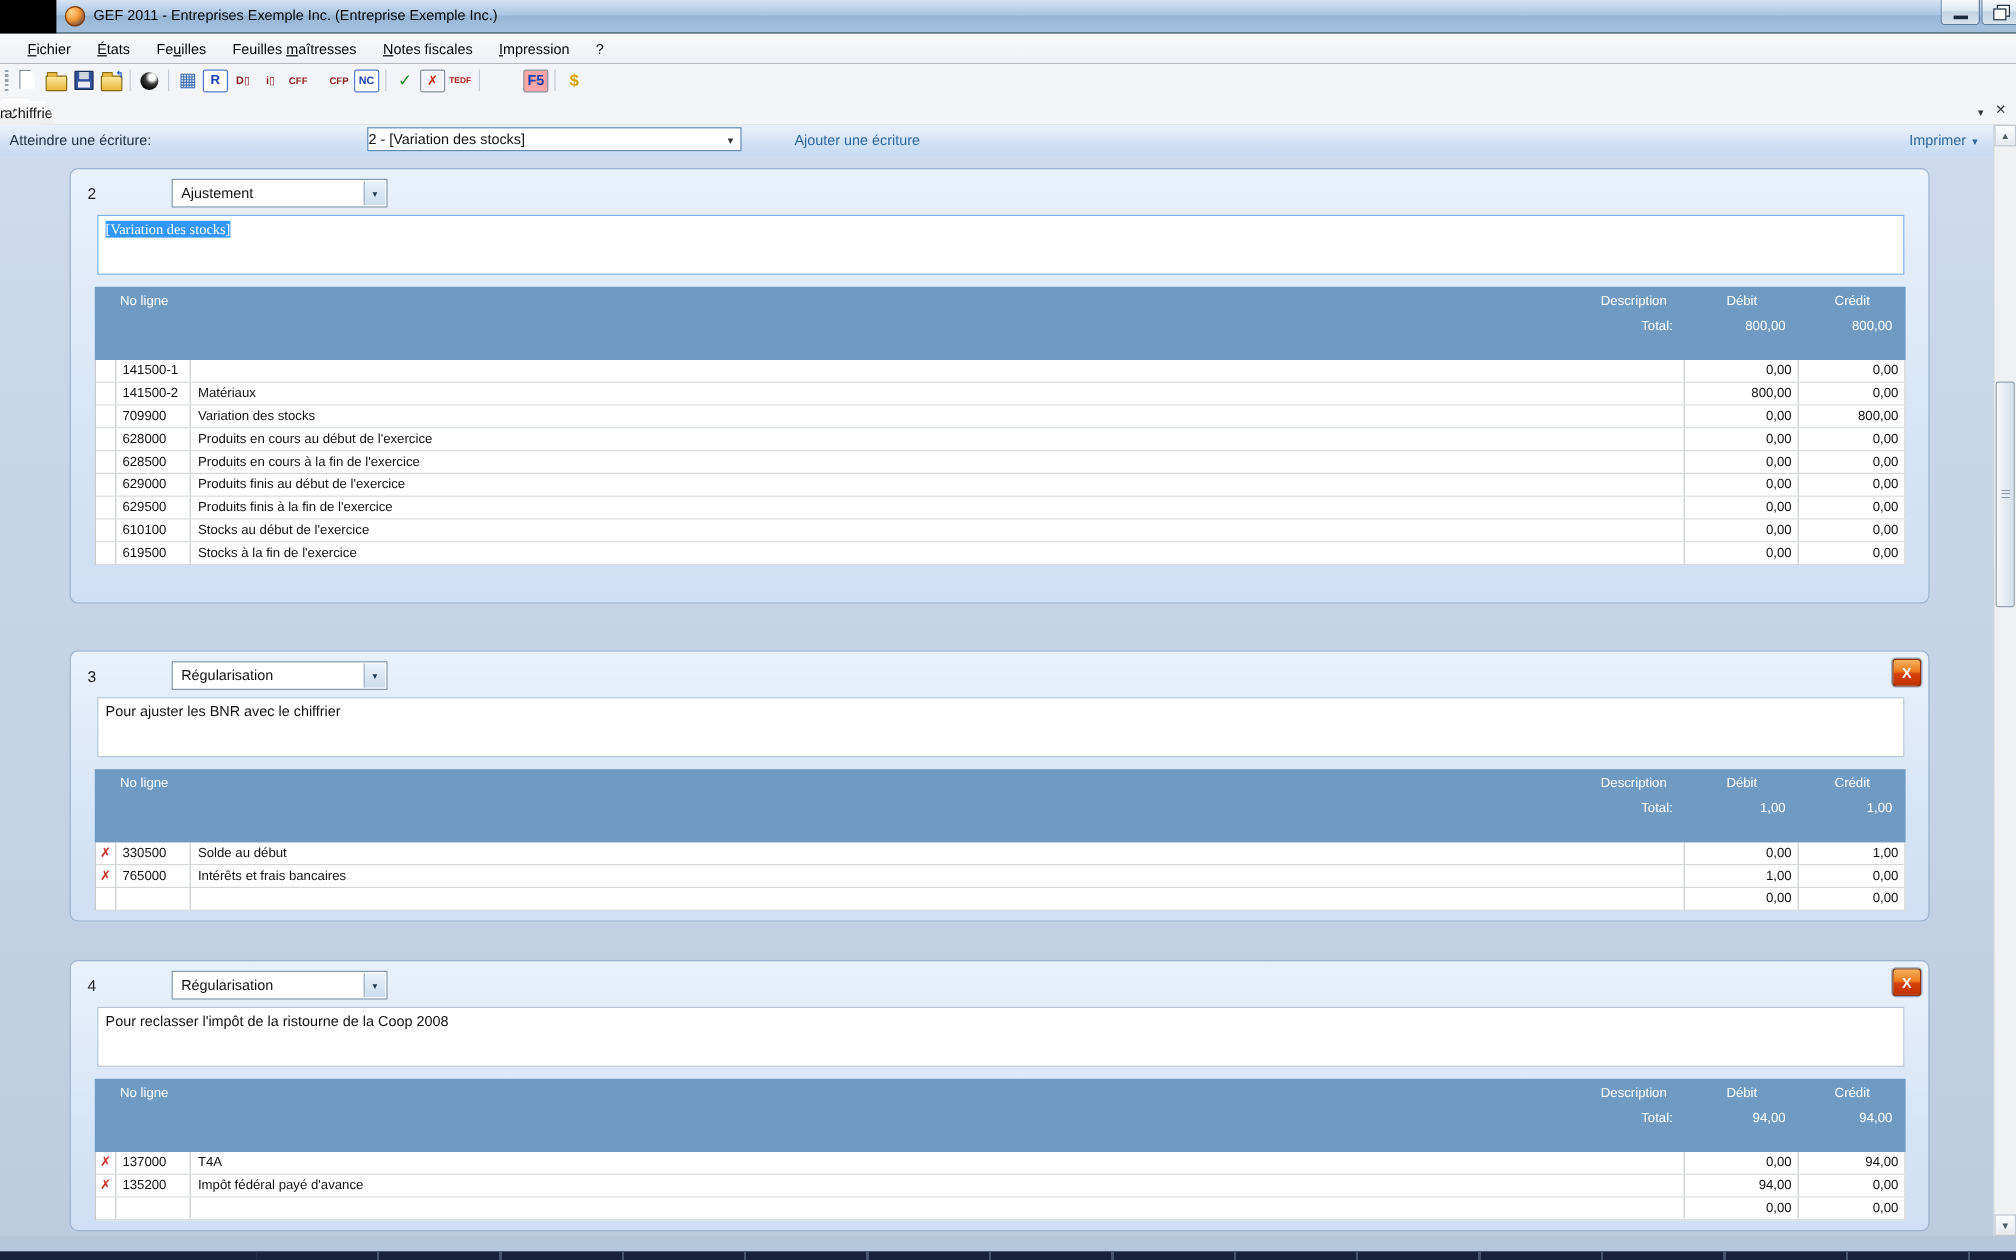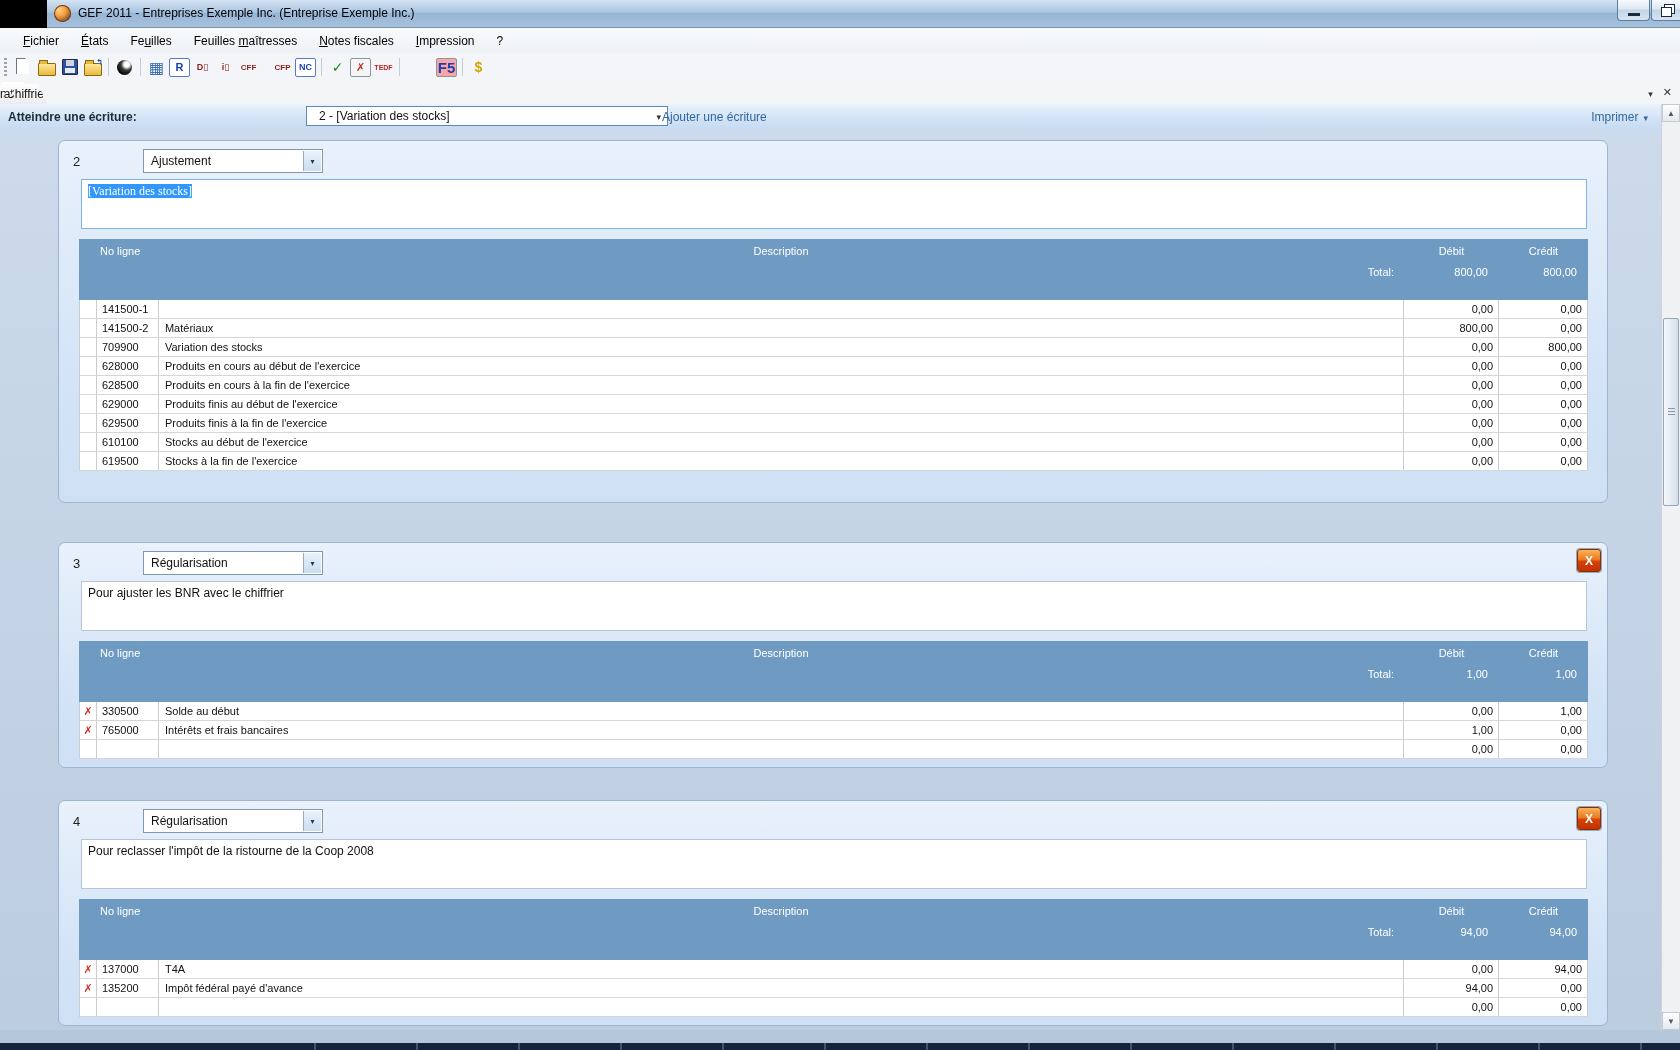--- a/index.html
+++ b/index.html
@@ -58,23 +58,23 @@
   .tab-face{position:absolute;inset:1px 1px 0 1px;background:linear-gradient(#fdfdfd,#ededee);
     clip-path:polygon(0 100%,9px 0,calc(100% - 9px) 0,100% 100%);
     display:flex;align-items:center;justify-content:center;padding:0 20px;white-space:nowrap;}
   .tab.active{height:23px;z-index:3;}
   .tab.active .tab-face{background:#fff;font-weight:bold;}
   .tabstrip-ctrl{position:absolute;right:8px;top:4px;display:flex;gap:10px;color:#333;}
   .tabstrip-ctrl span{cursor:default;font-size:12px;line-height:14px;}
   
   .actionbar{position:absolute;left:0;top:104px;width:1680px;height:26px;
     background:linear-gradient(#ebf3fc,#d3e3f6 55%,#c5daf1);border-bottom:1px solid #9ab5d5;}
-  .ab-label{position:absolute;left:8px;top:6px;color:#1c2b3a;font-weight:bold;}
-  .ab-combo{position:absolute;left:306px;top:2px;width:362px;height:20px;background:#fff;
-    border:1px solid #5d88b8;display:flex;align-items:center;padding-left:12px;box-sizing:border-box;cursor:default;}
+  .ab-label{position:absolute;left:8px;top:6px;color:#1c2b3a;}
+  .ab-combo{position:absolute;left:306px;top:2px;width:312px;height:20px;background:#fff;
+    border:1px solid #5d88b8;display:flex;align-items:center;padding-left:0;box-sizing:border-box;cursor:default;}
   .ab-combo .arr{position:absolute;right:6px;top:5px;font-size:9px;color:#333;}
   .ab-add{position:absolute;left:662px;top:6px;color:#31679c;cursor:pointer;}
   .ab-print{position:absolute;right:32px;top:6px;color:#31679c;cursor:pointer;}
   .ab-print .arr{font-size:9px;margin-left:5px;}
   
   .content{position:absolute;left:0;top:130px;width:1680px;height:900px;
     background:linear-gradient(#ccdaeb,#bccddf);}
   .bottomframe{position:absolute;left:0;top:1030px;width:1680px;height:13px;background:#b5c7db;}
   .taskbar{position:absolute;left:0;top:1043px;width:1680px;height:7px;background:#17233d;}
   .taskbar:before{content:"";position:absolute;left:214px;right:20px;top:0;bottom:0;
@@ -94,21 +94,21 @@
     border:1px solid #8c2e00;border-radius:3px;box-shadow:0 0 0 1px #93a7be;
     color:#fff;font-weight:bold;font-size:12px;line-height:20px;text-align:center;cursor:pointer;padding:0;}
   .entry-desc{position:absolute;left:22px;top:38px;width:1506px;height:50px;background:#fff;
     border:1px solid #b6c6d6;box-sizing:border-box;padding:4px 6px;cursor:text;}
   .entry-desc.focused{border-color:#7eb4ea;}
   .sel{background:#3297fd;color:#fff;font-family:Liberation Serif, serif;}
   .etable{position:absolute;left:20px;top:98px;width:1509px;}
   .thead{position:relative;height:61px;background:#6f9bc3;color:#fff;font-size:11px;}
   .thead div{position:absolute;}
   .h-noligne{left:21px;top:6px;}
-  .h-desc{left:79px;top:6px;width:1246px;text-align:center;}
+  .h-desc{left:64px;top:6px;width:1246px;text-align:right;}
   .h-debit{left:1325px;top:6px;width:95px;text-align:center;}
   .h-credit{left:1420px;top:6px;width:89px;text-align:center;}
   .h-total{left:79px;top:27px;width:1236px;text-align:right;}
   .h-tdebit{left:1325px;top:27px;width:84px;text-align:right;}
   .h-tcredit{left:1420px;top:27px;width:78px;text-align:right;}
   .tbody{border-left:1px solid #c9cdd1;}
   .trow{display:flex;height:19px;background:#fff;border-bottom:1px solid #d4d7da;box-sizing:border-box;}
   .trow>div{border-right:1px solid #c9cdd1;box-sizing:border-box;font-size:11px;line-height:18px;
     overflow:hidden;white-space:nowrap;}
   .c-del{width:17px;text-align:center;color:#cc3126;font-weight:bold;font-size:11px;cursor:pointer;}
@@ -183,21 +183,21 @@
     <span class="ticon" style="color: rgb(138, 31, 31); font-size: 9px;">D▯</span>
     <span class="ticon" style="color: rgb(138, 31, 31); font-size: 9px;">i▯</span>
     <span class="ticon" style="color: rgb(138, 31, 31); font-size: 8px;">CFF</span>
     <span class="ticon" style="color: rgb(138, 31, 31); font-size: 8px; margin-left: 12px;">CFP</span>
     <span class="ticon" style="color: rgb(26, 63, 174); font-size: 9px; border: 1px solid rgb(85, 119, 204); border-radius: 2px; width: 19px; height: 17px; background: rgb(255, 255, 255);">NC</span>
     <span class="tb-sep"></span>
     <span class="ticon" style="color: rgb(31, 138, 31); font-size: 14px;">✓</span>
     <span class="ticon" style="color: rgb(194, 42, 26); font-size: 11px; border: 1px solid rgb(138, 149, 160); border-radius: 2px; width: 19px; height: 17px; background: rgb(244, 246, 248);">✗</span>
     <span class="ticon" style="color: rgb(178, 34, 34); font-size: 7px;">TEDF</span>
     <span class="tb-sep"></span>
-    <span class="ticon" style="color: rgb(26, 63, 174); font-size: 15px; border: 1px solid rgb(138, 149, 160); border-radius: 2px; width: 19px; height: 17px; background: #fca5a5; margin-left: 32px;">F5</span>
+    <span class="ticon" style="color: rgb(26, 63, 174); font-size: 12px; border: 1px solid rgb(138, 149, 160); border-radius: 2px; width: 19px; height: 17px; background: #fca5a5; margin-left: 32px;">F5</span>
     <span class="tb-sep"></span>
     <span class="ticon" style="color: rgb(214, 165, 0); font-size: 14px;">$</span>
   </div>
 
 <div class="tabstrip">
   <div class="tabs">
       <div class="tab" style="z-index: 6;">
         <div class="tab-border"></div>
         <div class="tab-face">Chiffrier</div>
       </div>

